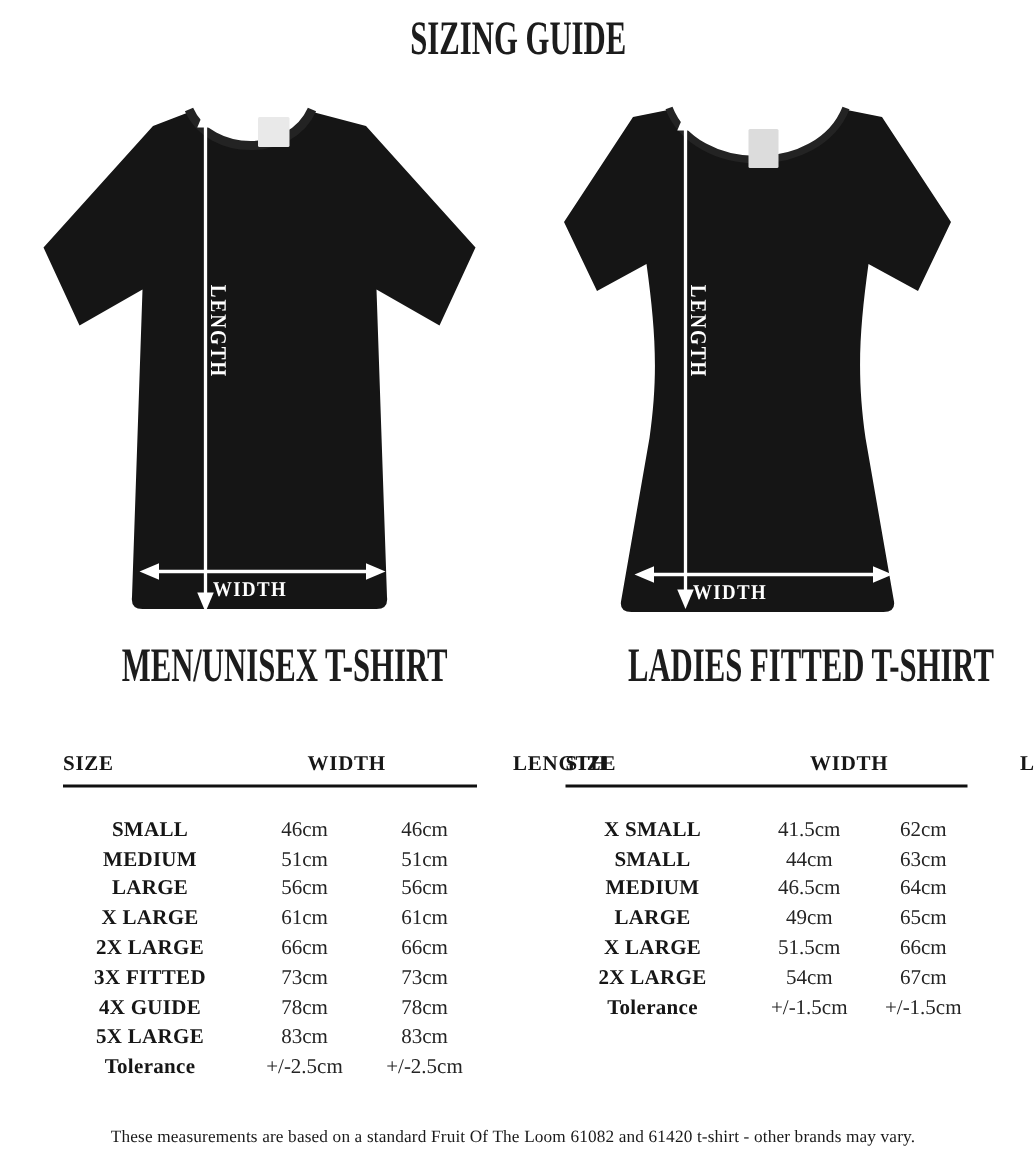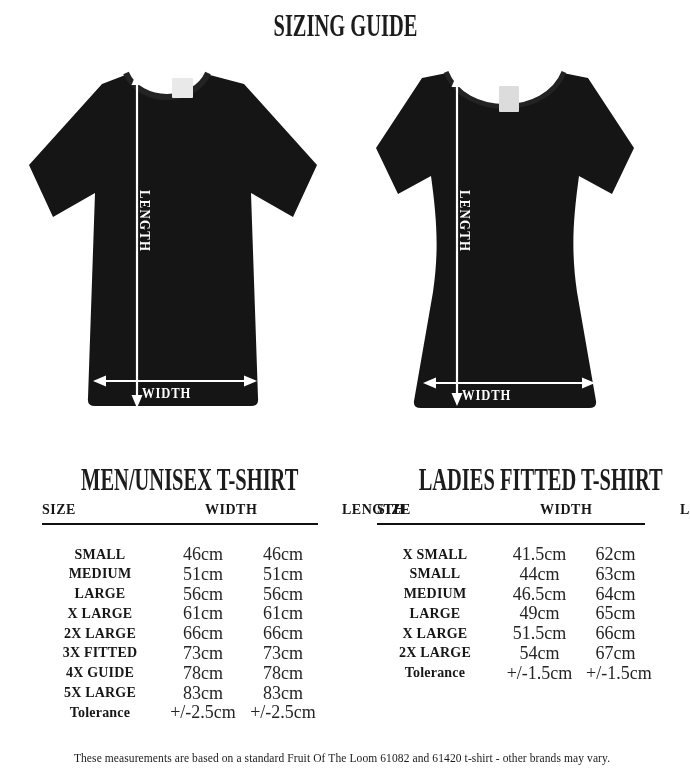--- a/index.html
+++ b/index.html
@@ -10,21 +10,21 @@
   }
   
   .cond {
     display:inline-block; font-weight:bold; white-space:nowrap;
     transform:scaleX(0.64); transform-origin:center;
   }
   .page-title {
     position:absolute; left:0; top:8px; width:690px; text-align:center;
     font-size:32px; line-height:34px; color:#1c1c1c; letter-spacing:0;
   }
-  .section-heading { position:absolute; top:462px; text-align:center;
+  .section-heading { position:absolute; top:426px; text-align:center;
     font-size:32px; line-height:34px; color:#1c1c1c; }
   .section-heading.men { left:20px; width:310px; }
   .section-heading.ladies { left:350px; width:320px; }
 
   
   .figure { position:absolute; top:60px; }
   .figure.men { left:20px; width:310px; height:350px; }
   .figure.ladies { left:350px; width:320px; height:355px; }
   .figure svg { position:absolute; left:0; top:0; }
   .vlabel {
@@ -43,21 +43,21 @@
   .size-table.men { left:42px; width:276px; }
   .size-table.ladies { left:377px; width:268px; }
   .thead {
     display:grid; padding-bottom:5px; border-bottom:2.5px solid #101010;gap:47px;
   }
   .size-table.men .thead, .size-table.men .trow { grid-template-columns:116px 90px 1fr; }
   .size-table.ladies .thead, .size-table.ladies .trow { grid-template-columns:116px 93px 1fr; }
   .th { font-weight:bold; font-size:14px; letter-spacing:0.5px; color:#161616; }
   .tbody { margin-top:19px; }
   .trow { display:grid; height:19.8px; align-items:center;text-align:center; }
-  .c { font-size:18px; color:#242424; }
+  .c { font-size:14px; color:#242424; }
   .c.size { font-weight:bold; font-size:14px; letter-spacing:0.2px; color:#161616; }
 
   .footer-note {
     position:absolute; left:0; top:752px; width:684px; text-align:center;
     font-size:11.5px; color:#1a1a1a; letter-spacing:0.1px;
   }
 </style>
 </head>
 <body>
 

